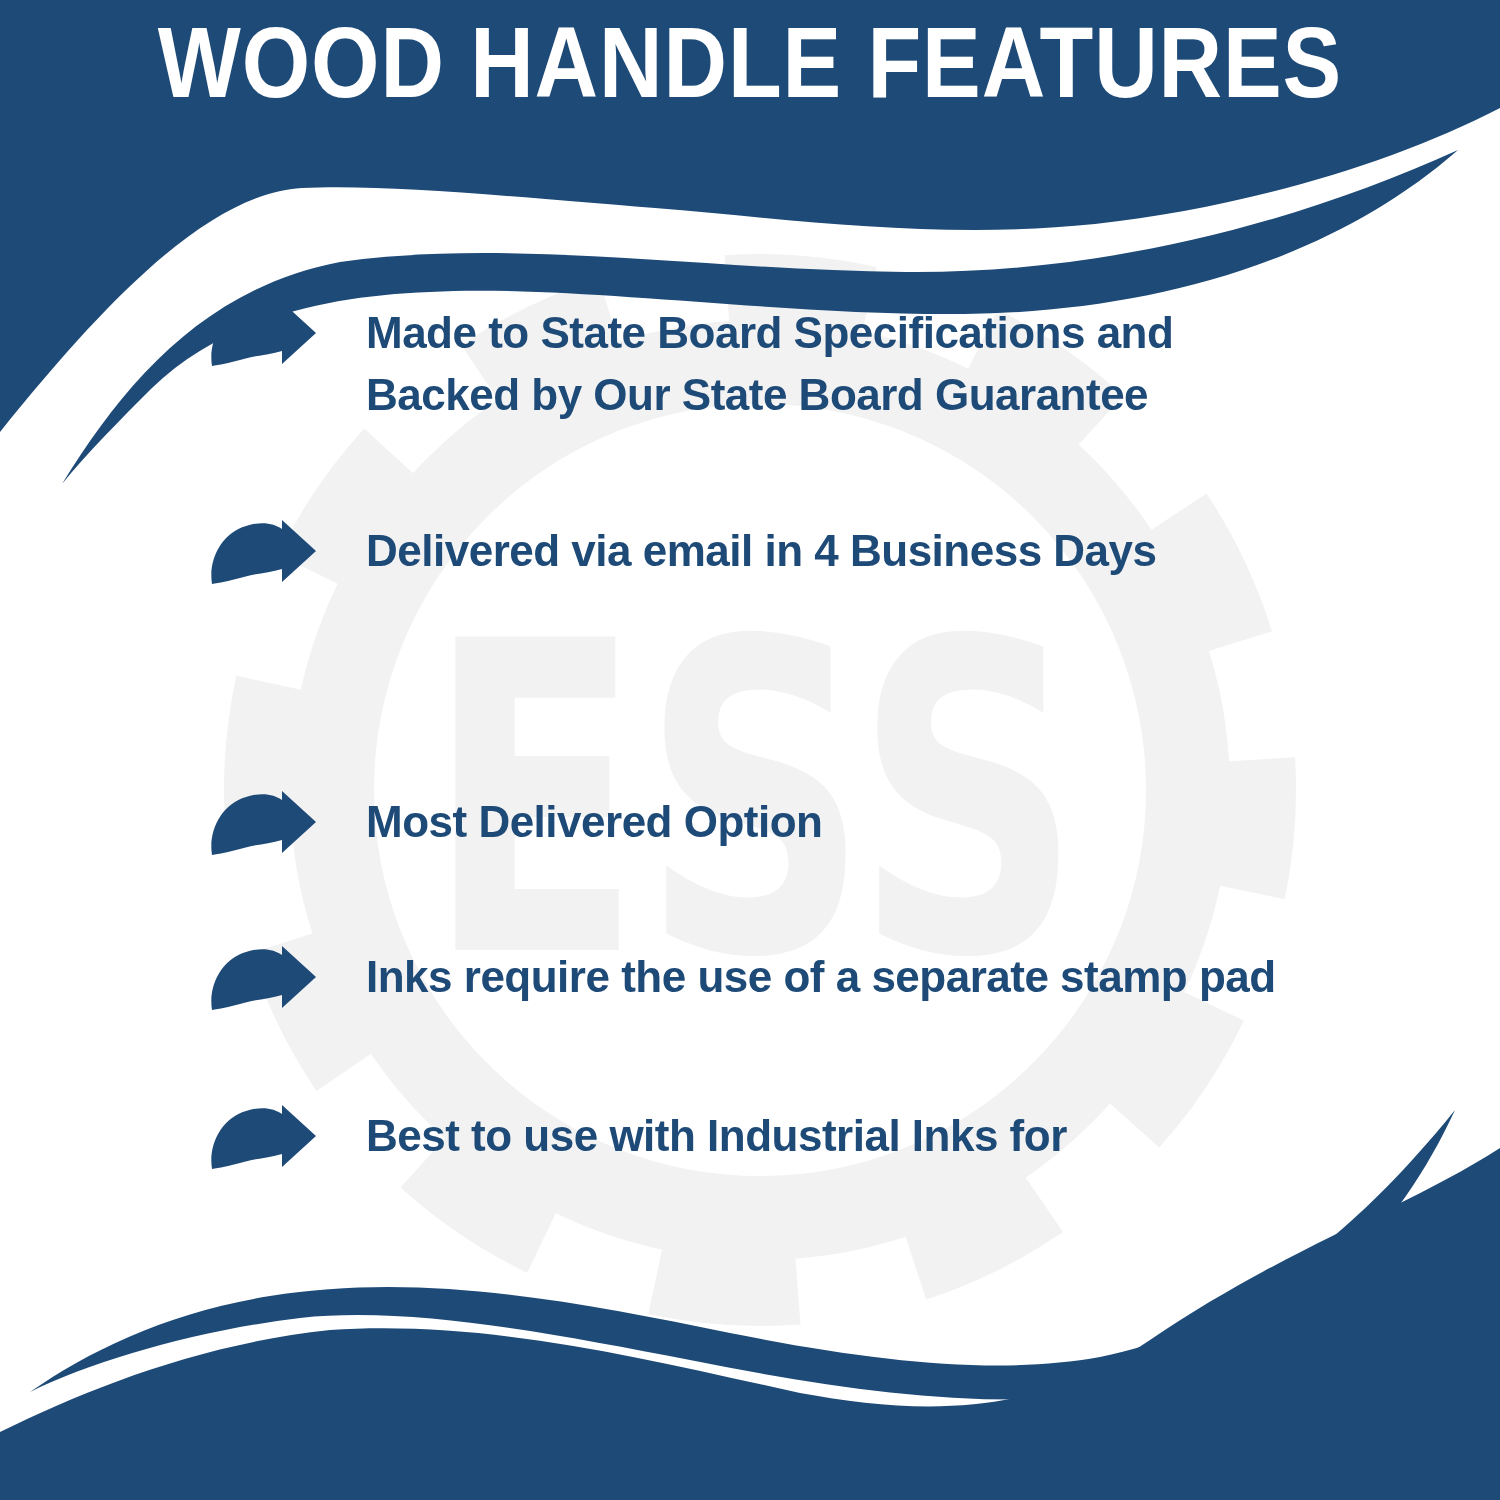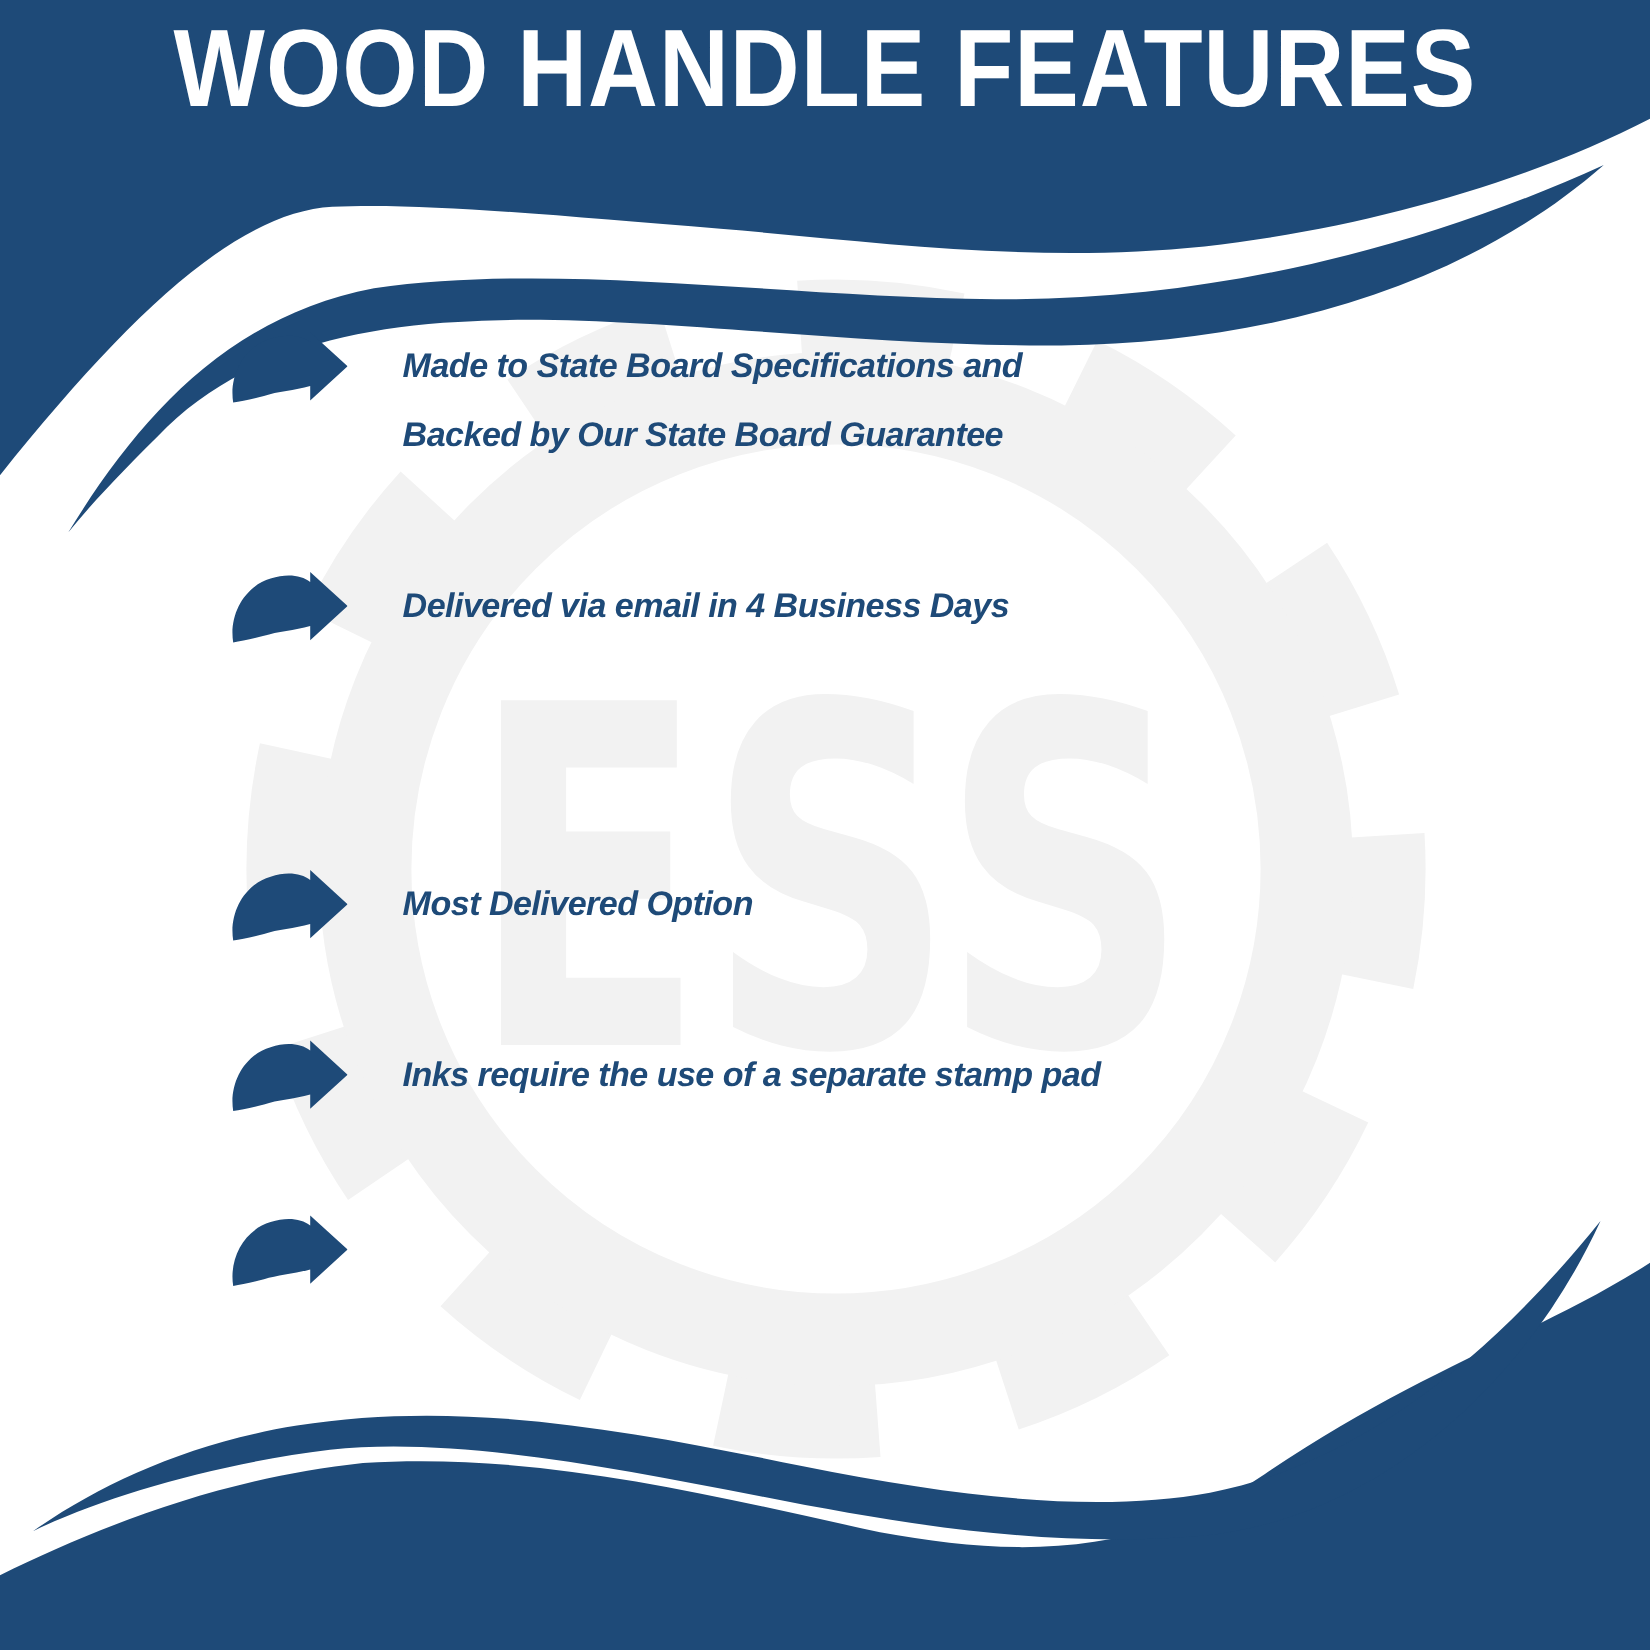--- a/index.html
+++ b/index.html
@@ -48,25 +48,24 @@
     top: 0;
     width: 112px;
     height: 66px;
   }
   .feature-text {
     position: absolute;
     left: 366px;
     top: 1px;
     width: 1134px;
     color: #1e4a78;
-    font-size: 31px;
+    font-size: 44px;
     font-weight: bold;
     letter-spacing: -0.5px;
     line-height: 62px;
-    font-style: italic;
   }
   .feature-text div { min-height: 0; }
 </style>
 </head>
 <body>
 
 <div class="canvas">
 
   <svg class="bg-svg" viewBox="0 0 1500 1500" xmlns="http://www.w3.org/2000/svg" aria-hidden="true">
 
@@ -144,16 +143,17 @@
     <div class="feature-text">
       <div>Inks require the use of a separate stamp pad</div>
     </div>
   </div>
 
   <div class="feature-row" style="top:1104px;">
     <svg class="arrow-icon" viewBox="0 0 112 66">
       <path fill="#1e4a78" d="M 8 65 C 4 40 18 14 42 7 C 57 2 70 4 78 10 L 78 1 L 112 32 L 78 63 L 78 50 C 64 54 48 55 36 59 C 25 62 15 64 8 65 Z"></path>
     </svg>
     <div class="feature-text">
+      <div>Best to use with Industrial Inks for</div>
     </div>
   </div>
 
 </div>
 
 </body></html>

